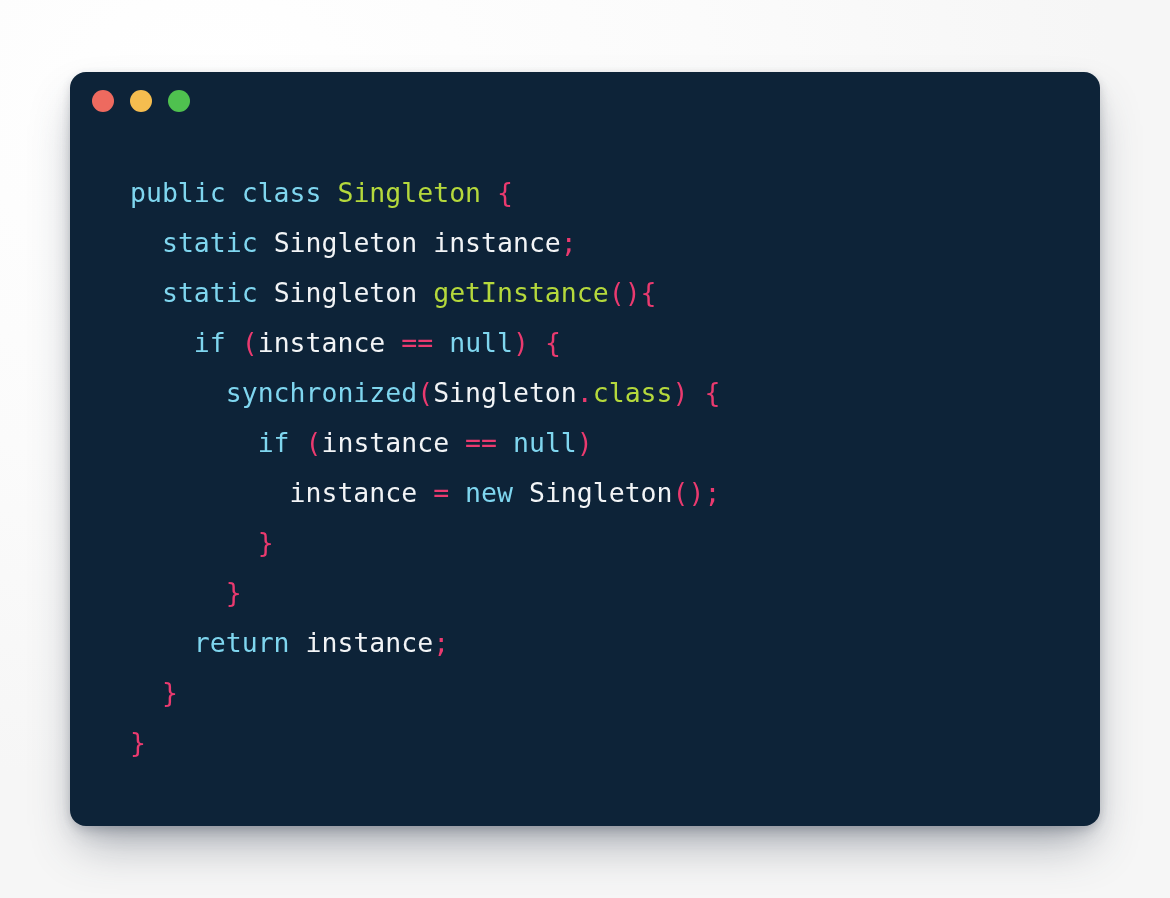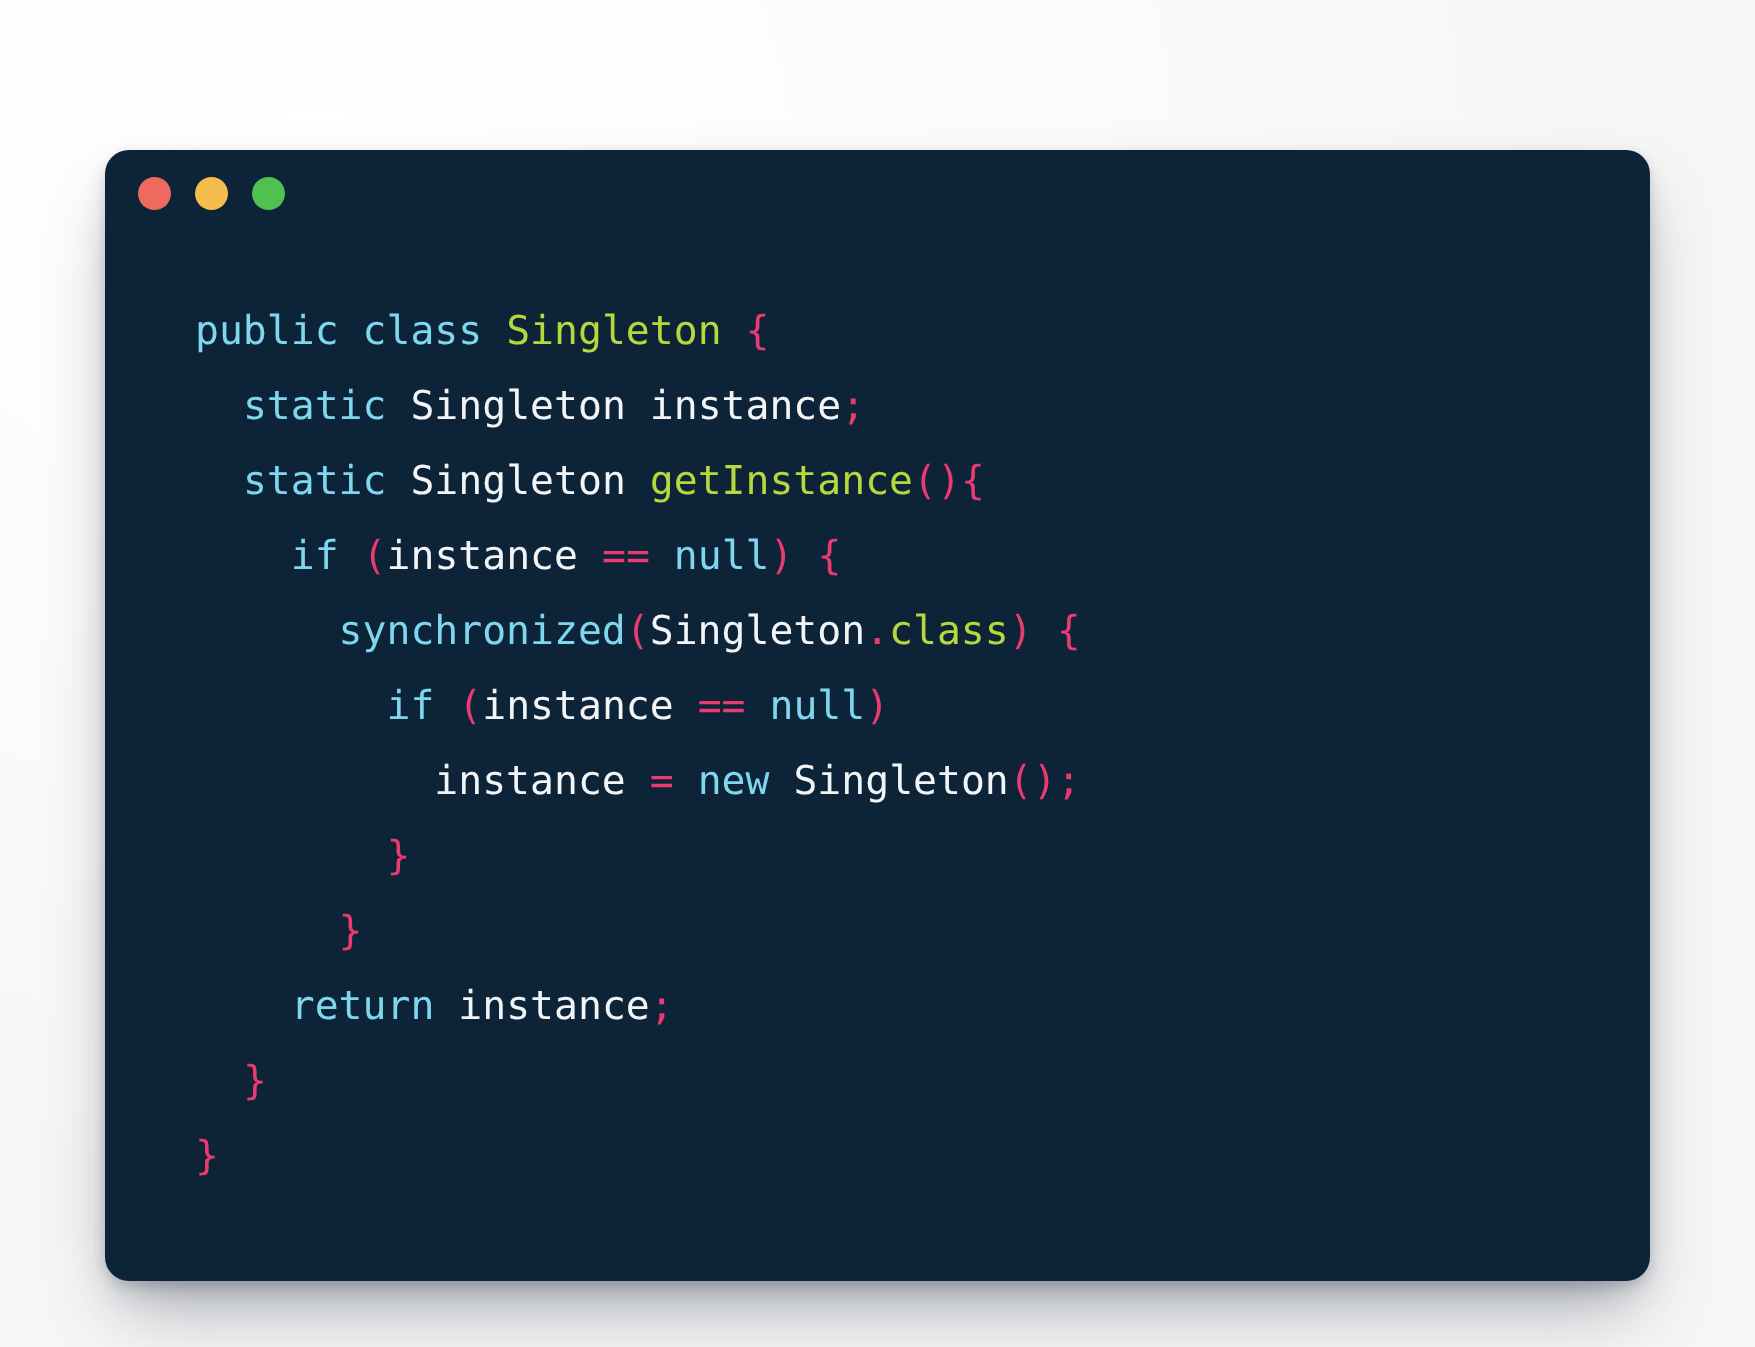--- a/index.html
+++ b/index.html
@@ -31,21 +31,20 @@
     top: 72px;
     width: 1030px;
     height: 754px;
     background: #0d2338;
     border-radius: 16px;
     box-shadow:
       0 26px 48px -10px rgba(60, 70, 85, 0.42),
       0 10px 22px -8px rgba(60, 70, 85, 0.30),
       0 3px 8px rgba(60, 70, 85, 0.16);
     overflow: hidden;
-    margin-top: 28px;
   }
 
   #titlebar {
     position: absolute;
     left: 0;
     top: 0;
     height: 58px;
     width: 100%;
     display: flex;
     align-items: center;

